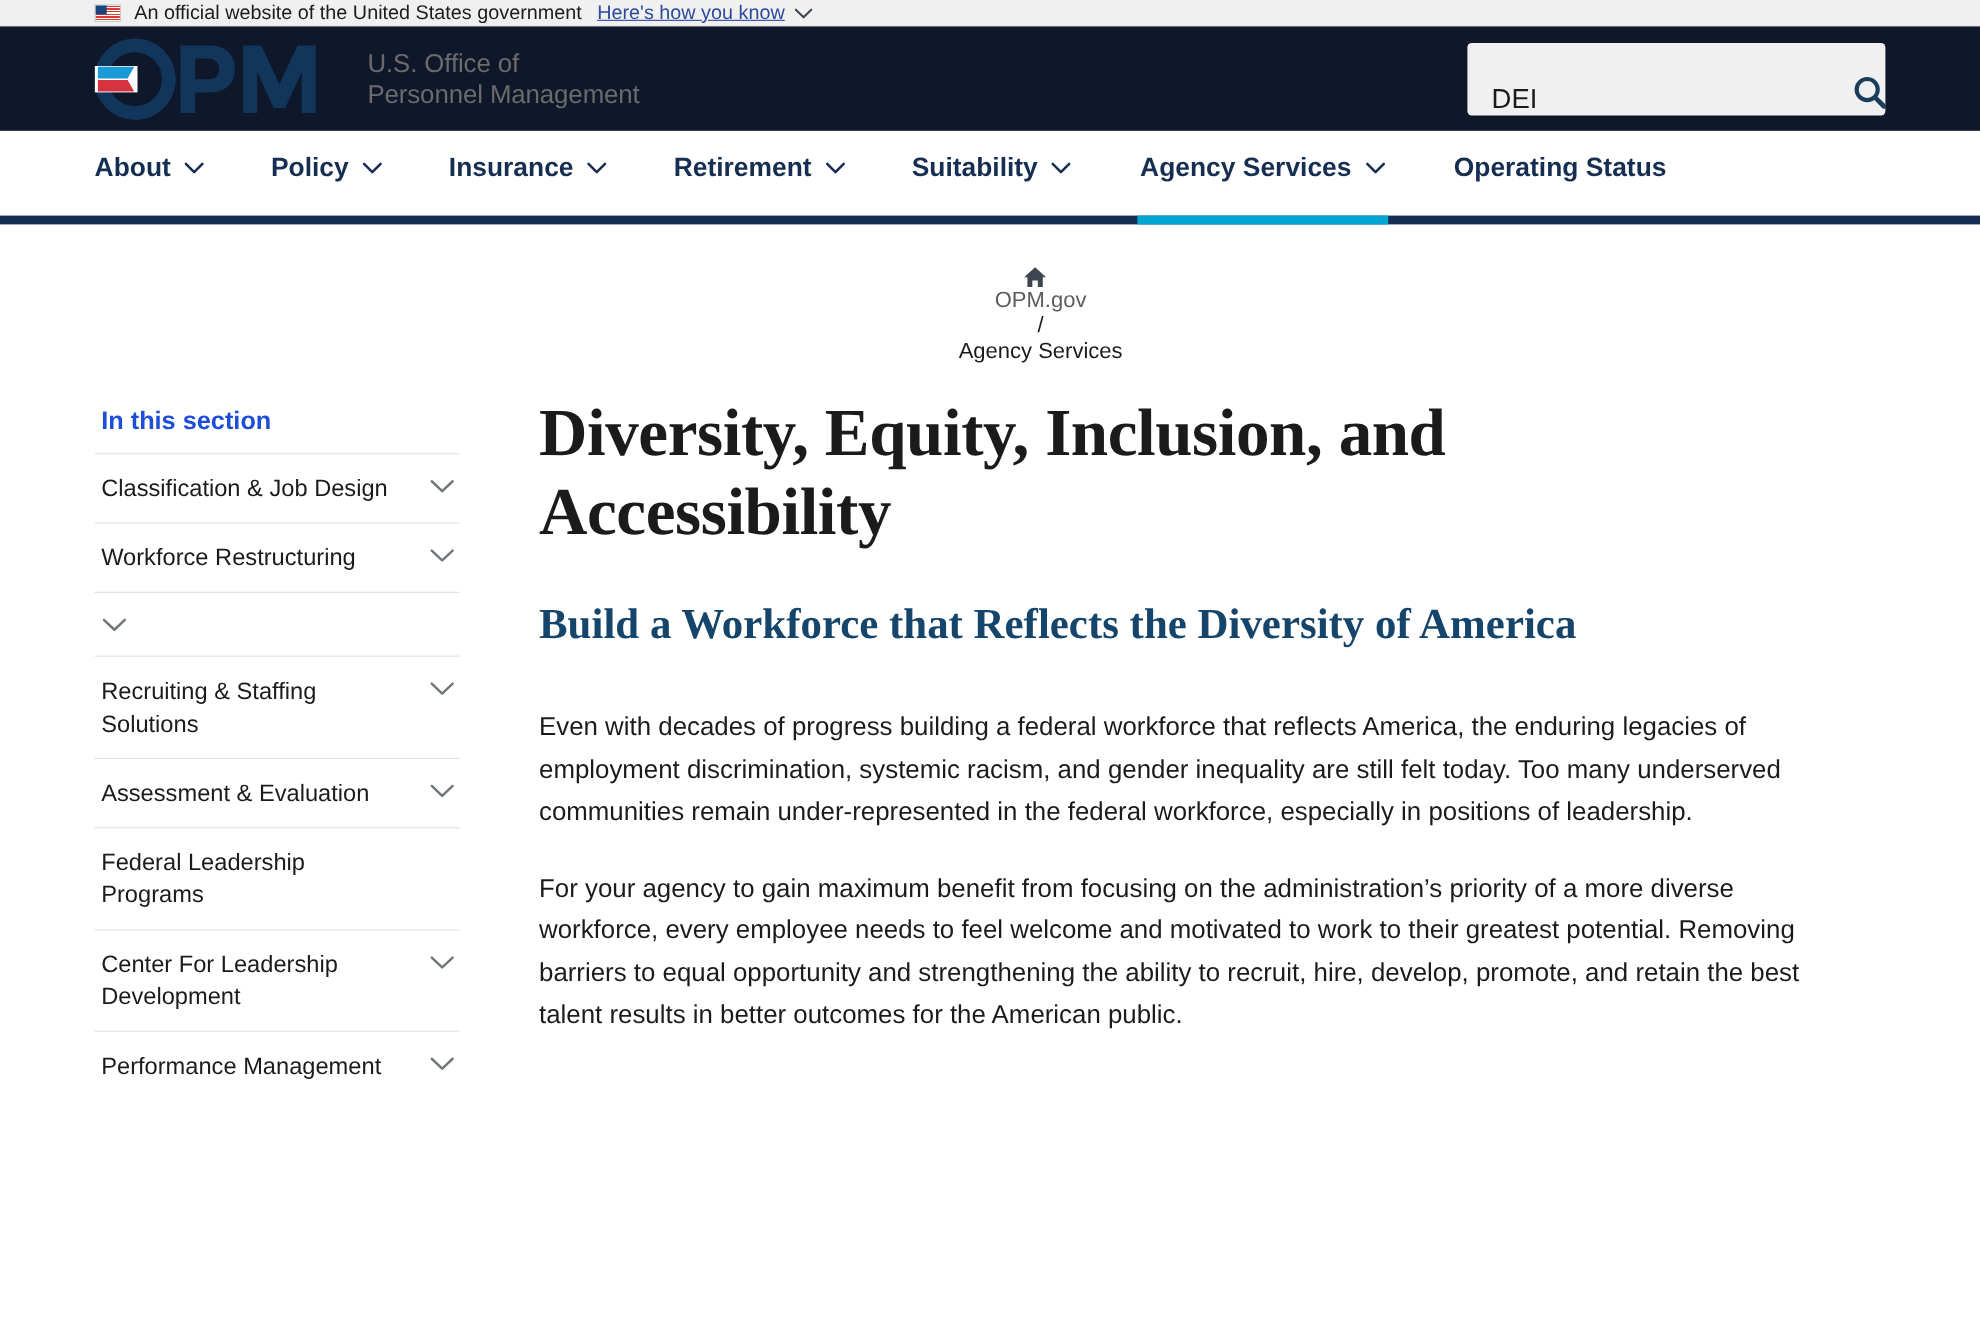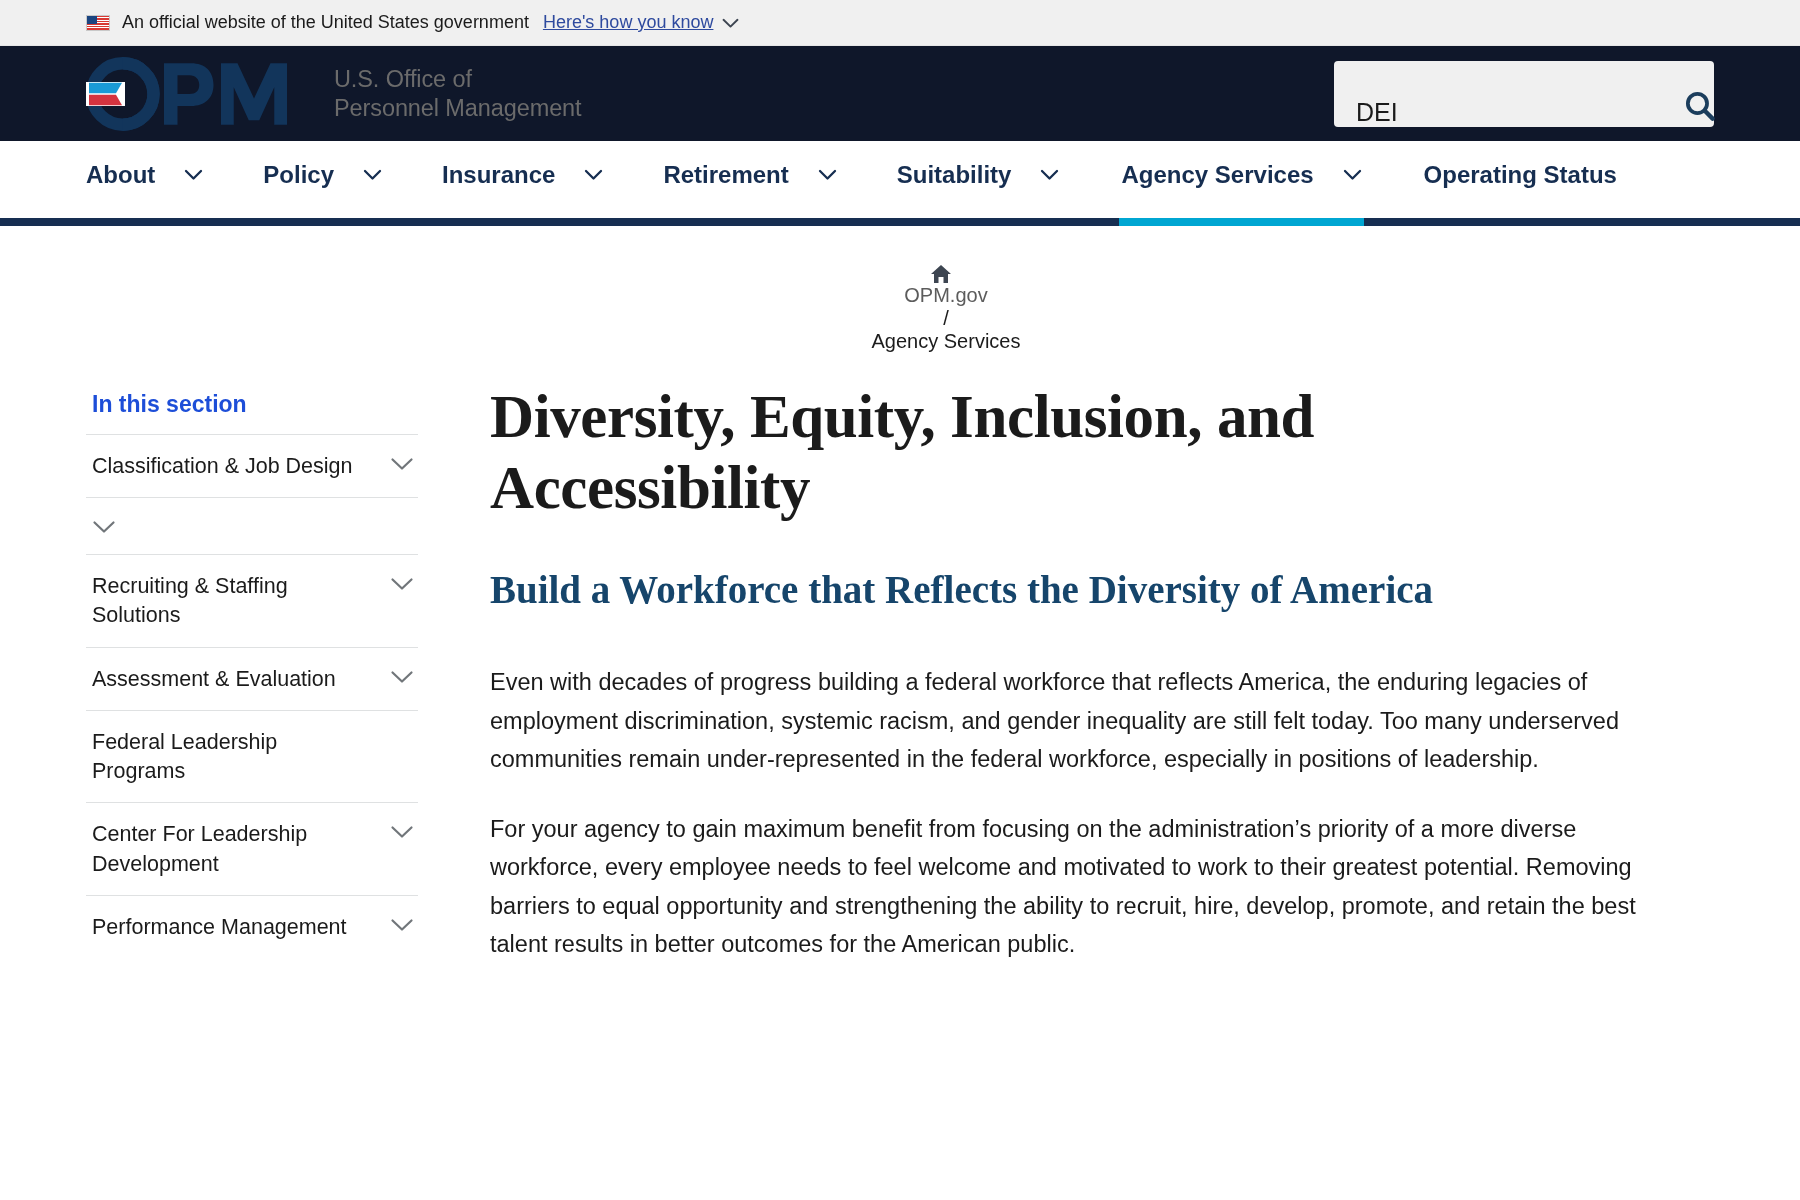--- a/index.html
+++ b/index.html
@@ -8,21 +8,21 @@
     width: 1800px;
     height: 1200px;
     overflow: hidden;
     background: #ffffff;
     font-family: "Liberation Sans", sans-serif;
     -webkit-font-smoothing: antialiased;
   }
 
   
   .gov-banner {
-    height: 46px;
+    height: 24px;
     background: #f0f0f0;
     display: flex;
     align-items: center;
     padding-left: 86px;
     font-size: 18px;
     color: #1b1b1b;
     border-bottom: 1px solid #e6e6e6;
   }
   .flag-icon {
     width: 24px;
@@ -118,21 +118,21 @@
     align-items: flex-end;
     padding: 0 86px;
     height: 85px;
     border-bottom: 8px solid #162e51;
     background: #ffffff;
   }
   .nav-item {
     position: relative;
     display: flex;
     align-items: center;
-    gap: 29px;
+    gap: 12px;
     font-size: 24px;
     font-weight: bold;
     color: #162e51;
     cursor: pointer;
     padding: 0 0 29px 0;
     margin-right: 60px;
     white-space: nowrap;
   }
   .nav-item:last-child { margin-right: 0; }
   .nav-item .nav-chevron { color: #162e51; display: inline-flex; }
@@ -343,20 +343,28 @@
 
     <div class="side-item">
       <span class="side-label">Classification &amp; Job Design</span>
       <span class="side-chevron">
         <svg width="24" height="14" viewBox="0 0 24 14">
             <path d="M2.5 2.5 L12 11.5 L21.5 2.5" stroke="#71767a" stroke-width="2.2" fill="none" stroke-linecap="round" stroke-linejoin="round"></path>
           </svg>
       </span>
     </div>
 
+    <div class="side-item">
+      <span class="side-label">Workforce Restructuring</span>
+      <span class="side-chevron">
+        <svg width="24" height="14" viewBox="0 0 24 14">
+            <path d="M2.5 2.5 L12 11.5 L21.5 2.5" stroke="#71767a" stroke-width="2.2" fill="none" stroke-linecap="round" stroke-linejoin="round"></path>
+          </svg>
+      </span>
+    </div>
 
     <div class="side-item">
       <span class="side-chevron">
         <svg width="24" height="14" viewBox="0 0 24 14">
             <path d="M2.5 2.5 L12 11.5 L21.5 2.5" stroke="#71767a" stroke-width="2.2" fill="none" stroke-linecap="round" stroke-linejoin="round"></path>
           </svg>
       </span>
     </div>
 
     <div class="side-item">

